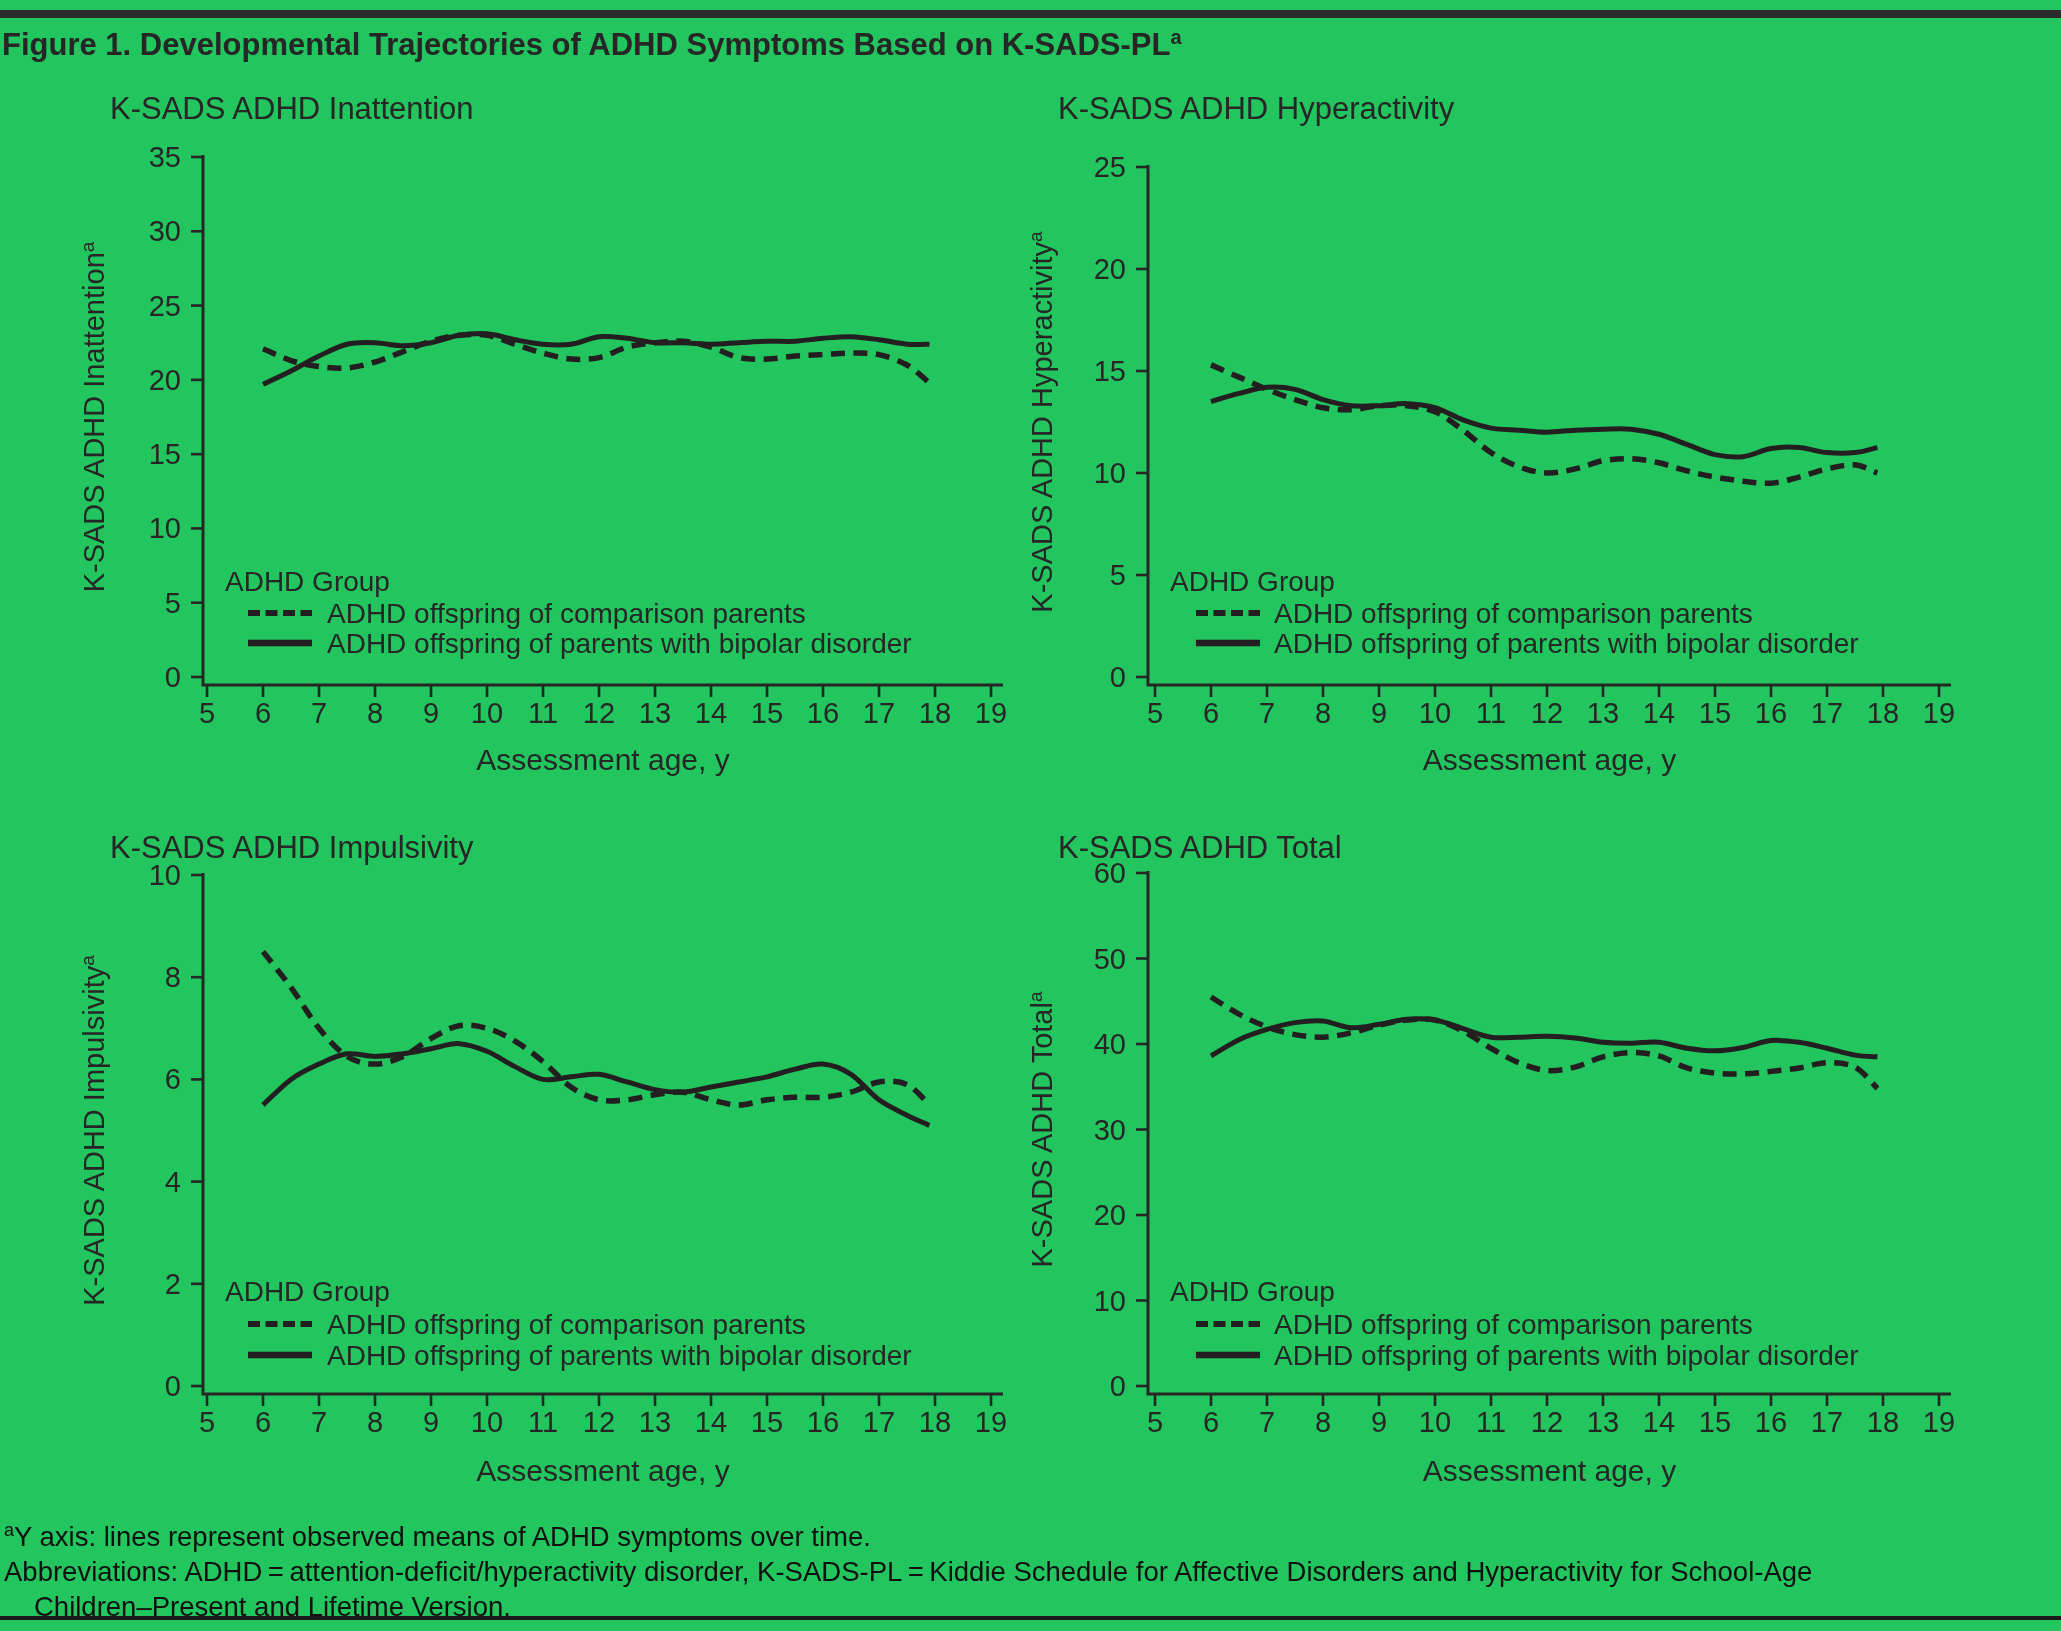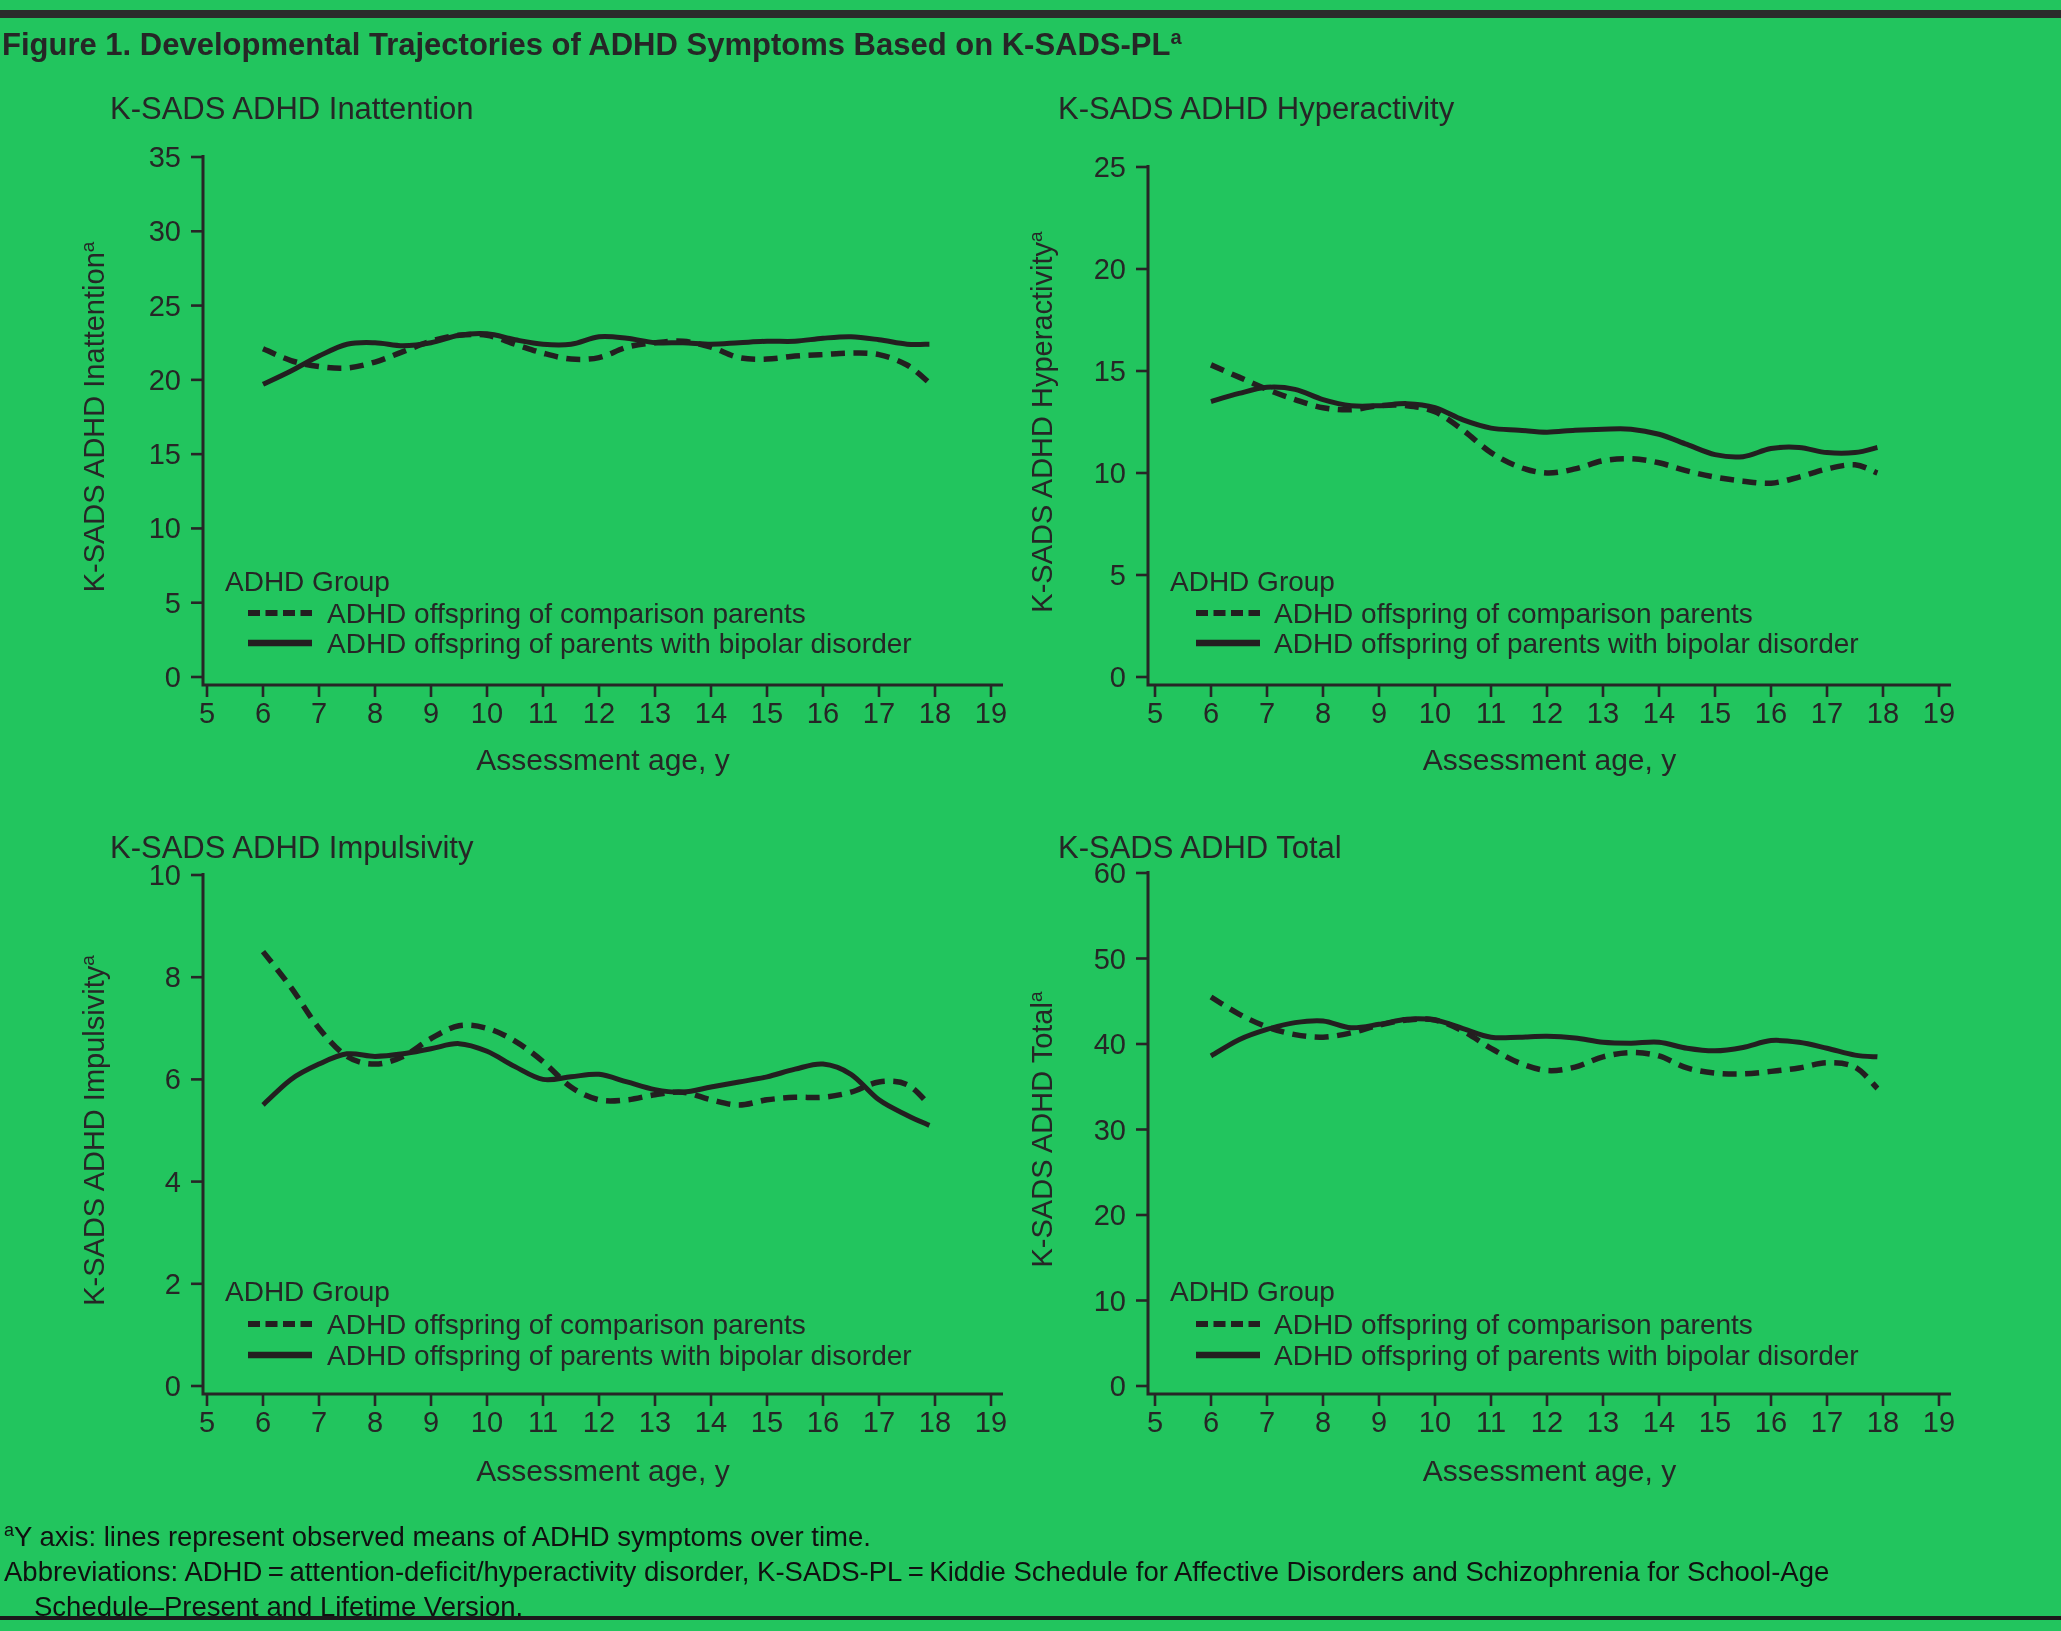--- a/index.html
+++ b/index.html
@@ -248,17 +248,17 @@
         <text fill="#262626" font-family="&quot;Liberation Sans&quot;,sans-serif" x="1170" y="1301" font-size="28">ADHD Group</text>
         <line x1="1196" y1="1324" x2="1260" y2="1324" stroke="#231f20" stroke-width="6" stroke-dasharray="12 5.5"></line>
         <text fill="#262626" font-family="&quot;Liberation Sans&quot;,sans-serif" x="1274" y="1334" font-size="28">ADHD offspring of comparison parents</text>
         <line x1="1196" y1="1355" x2="1260" y2="1355" stroke="#231f20" stroke-width="6.5"></line>
         <text fill="#262626" font-family="&quot;Liberation Sans&quot;,sans-serif" x="1274" y="1365" font-size="28">ADHD offspring of parents with bipolar disorder</text>
       </g>
     </svg>
 
   <div id="footnotes">
     <div class="fnline"><sup>a</sup><span>Y axis: lines represent observed means of ADHD symptoms over time.</span></div>
-    <div class="fnline">Abbreviations: ADHD = attention-deficit/hyperactivity disorder, K-SADS-PL = Kiddie Schedule for Affective Disorders and Schizophrenia for School-Age</div>
-    <div class="fnline fn-indent">Schedule–Present and Lifetime Version.</div>
+    <div class="fnline">Abbreviations: ADHD = attention-deficit/hyperactivity disorder, K-SADS-PL = Kiddie Schedule for Affective Disorders and Hyperactivity for School-Age</div>
+    <div class="fnline fn-indent">Children–Present and Lifetime Version.</div>
   </div>
   <div id="bottomrule" style="background: rgb(26, 26, 26);"></div>
 </div>
 
 </body></html>

